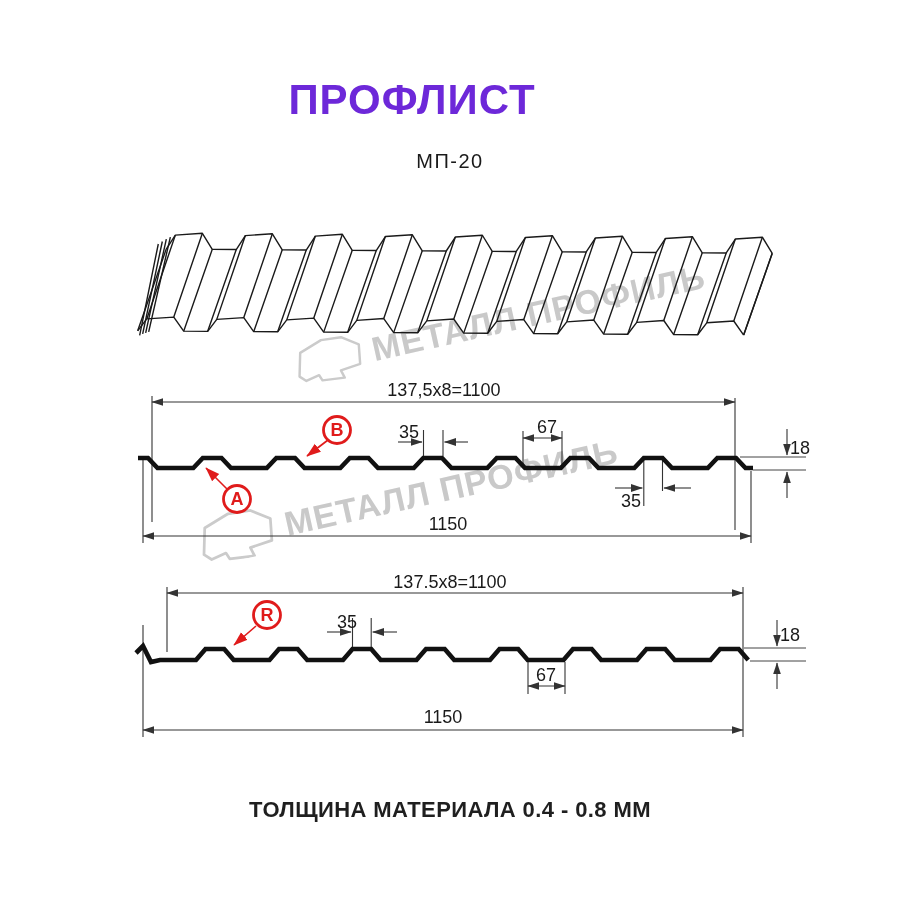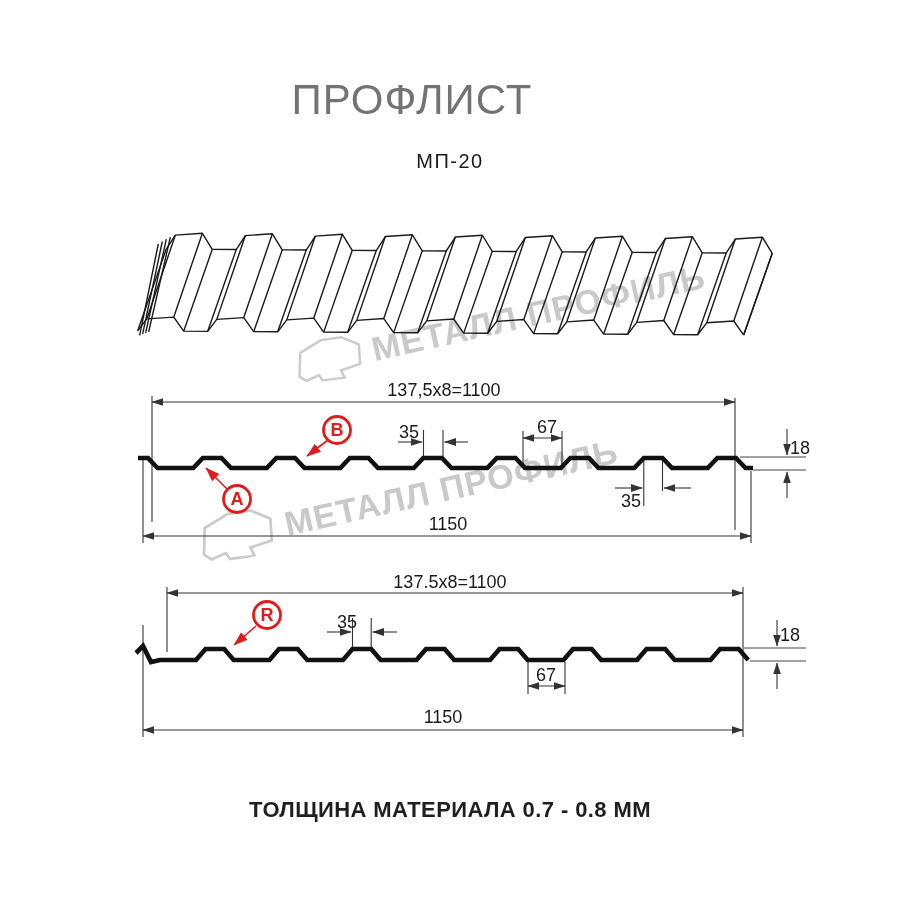--- a/index.html
+++ b/index.html
@@ -1,19 +1,19 @@
 <!DOCTYPE html>
 <html><head>
 <meta charset="utf-8">
 <style>
   html,body{margin:0;padding:0;background:#fff;}
   .canvas{position:relative;width:900px;height:900px;background:#ffffff;overflow:hidden;
           font-family:"Liberation Sans",sans-serif;}
   .page-title{position:absolute;left:0;top:76px;width:824px;text-align:center;
-              font-size:42px;font-weight:400;letter-spacing:1px;color:#737373;z-index:3;}
+              font-size:42px;font-weight:700;letter-spacing:1px;color:#6d28d9;z-index:3;}
   .page-subtitle{position:absolute;left:0;top:128px;width:900px;text-align:center;
               font-size:20px;font-weight:500;letter-spacing:1.5px;color:#1a1a1a;z-index:3;margin-top:22px;}
   .footer-note{position:absolute;left:0;top:797px;width:900px;text-align:center;
               font-size:22px;font-weight:600;letter-spacing:.4px;color:#1f1f1f;z-index:3;}
   .wm{position:absolute;display:flex;align-items:center;gap:9px;color:#c9c9c9;
       transform:rotate(-12.5deg);transform-origin:left center;white-space:nowrap;z-index:1;}
   .wm .wm-text{font-size:34px;font-weight:700;letter-spacing:1px;}
   .wm svg{display:block;}
   #wm1{left:293px;top:341px;}
   #wm2{left:196px;top:519px;}
@@ -138,14 +138,14 @@
       <text class="lbl" x="267" y="621">R</text>
 
       <text class="dimtxt" x="450" y="588">137.5x8=1100</text>
       <text class="dimtxt" x="347" y="628">35</text>
       <text class="dimtxt" x="546" y="681">67</text>
       <text class="dimtxt" x="790" y="641">18</text>
       <text class="dimtxt" x="443" y="723">1150</text>
     </g>
   </svg>
 
-  <div class="footer-note">ТОЛЩИНА МАТЕРИАЛА 0.7 - 0.8 ММ</div>
+  <div class="footer-note">ТОЛЩИНА МАТЕРИАЛА 0.4 - 0.8 ММ</div>
 </div>
 
 </body></html>

